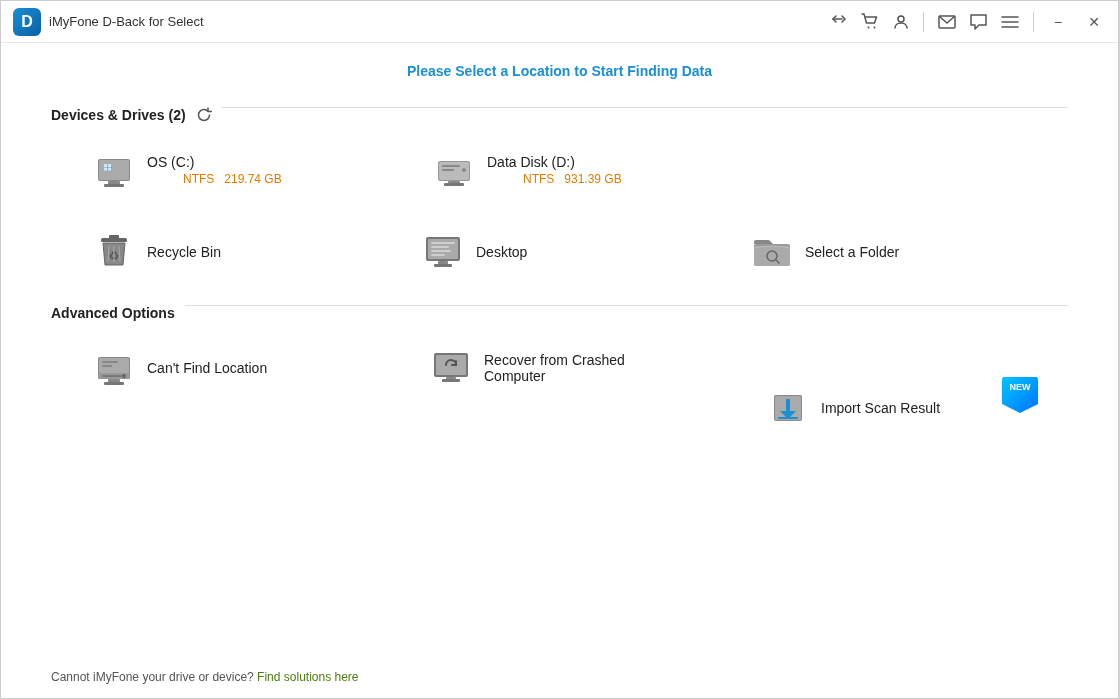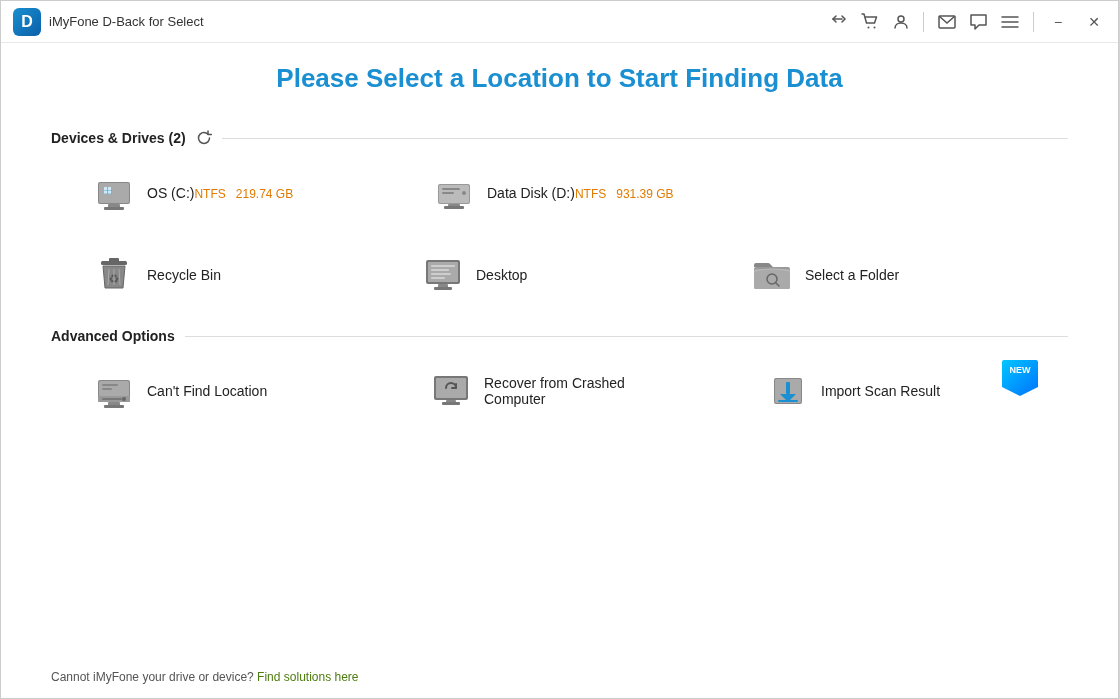--- a/index.html
+++ b/index.html
@@ -74,29 +74,29 @@
     .main-content {
       flex: 1;
       padding: 20px 50px 20px 50px;
       overflow-y: auto;
       position: relative;
     }
 
     .page-title {
       text-align: center;
       color: #1a8fd1;
-      font-size: 26px;
+      font-size: 14px;
       font-weight: 600;
-      margin-bottom: 36px;
+      margin-bottom: 28px;
     }
 
     
     .section-header {
       display: flex;
-      align-items: center;
+      align-items: flex-start;
       gap: 10px;
       margin-bottom: 18px;
     }
     .section-label {
       font-size: 14px;
       font-weight: 700;
       color: #222;
       white-space: nowrap;
     }
     .section-line {
@@ -130,30 +130,31 @@
       max-width: 340px;
     }
     .item-icon {
       width: 42px;
       height: 42px;
       display: flex;
       align-items: center;
       justify-content: center;
       flex-shrink: 0;
     }
-    .item-info { display: flex; }
+    .item-info { display: flex; flex-direction: column; }
     .item-name {
       font-size: 14px;
       color: #222;
       font-weight: 500;
     }
     .item-meta {
       font-size: 12px;
       color: #e07b00;
       margin-top: 2px;
+      margin-left: 36px;
     }
 
     
     svg { display: block; }
 
     
     .item-card-wrapper {
       position: relative;
       flex: 1;
       max-width: 340px;
@@ -426,21 +427,21 @@
 
           <rect x="15" y="28" width="10" height="3" rx="1" fill="#888"></rect>
           <rect x="11" y="30" width="18" height="3" rx="1" fill="#777"></rect>
         </svg>
       </div>
       <div class="item-info">
         <span class="item-name">Recover from Crashed<br>Computer</span>
       </div>
     </div>
 
-    <div class="item-card-wrapper" style="position:relative; flex:1; max-width:340px;">
+    <div class="item-card-wrapper" style="position:relative; flex:1; max-width:340px;margin-top:40px;">
       <div class="new-badge">NEW</div>
       <div class="item-card" style="max-width:100%;">
         <div class="item-icon">
           <svg width="40" height="38" viewBox="0 0 40 38">
 
             <rect x="6" y="6" width="28" height="26" rx="2" fill="#888"></rect>
             <rect x="7" y="7" width="26" height="24" rx="1.5" fill="#aaa"></rect>
 
             <rect x="18" y="10" width="4" height="12" rx="1" fill="#1a8fd1"></rect>
             <polygon points="12,22 20,30 28,22" fill="#1a8fd1"></polygon>

